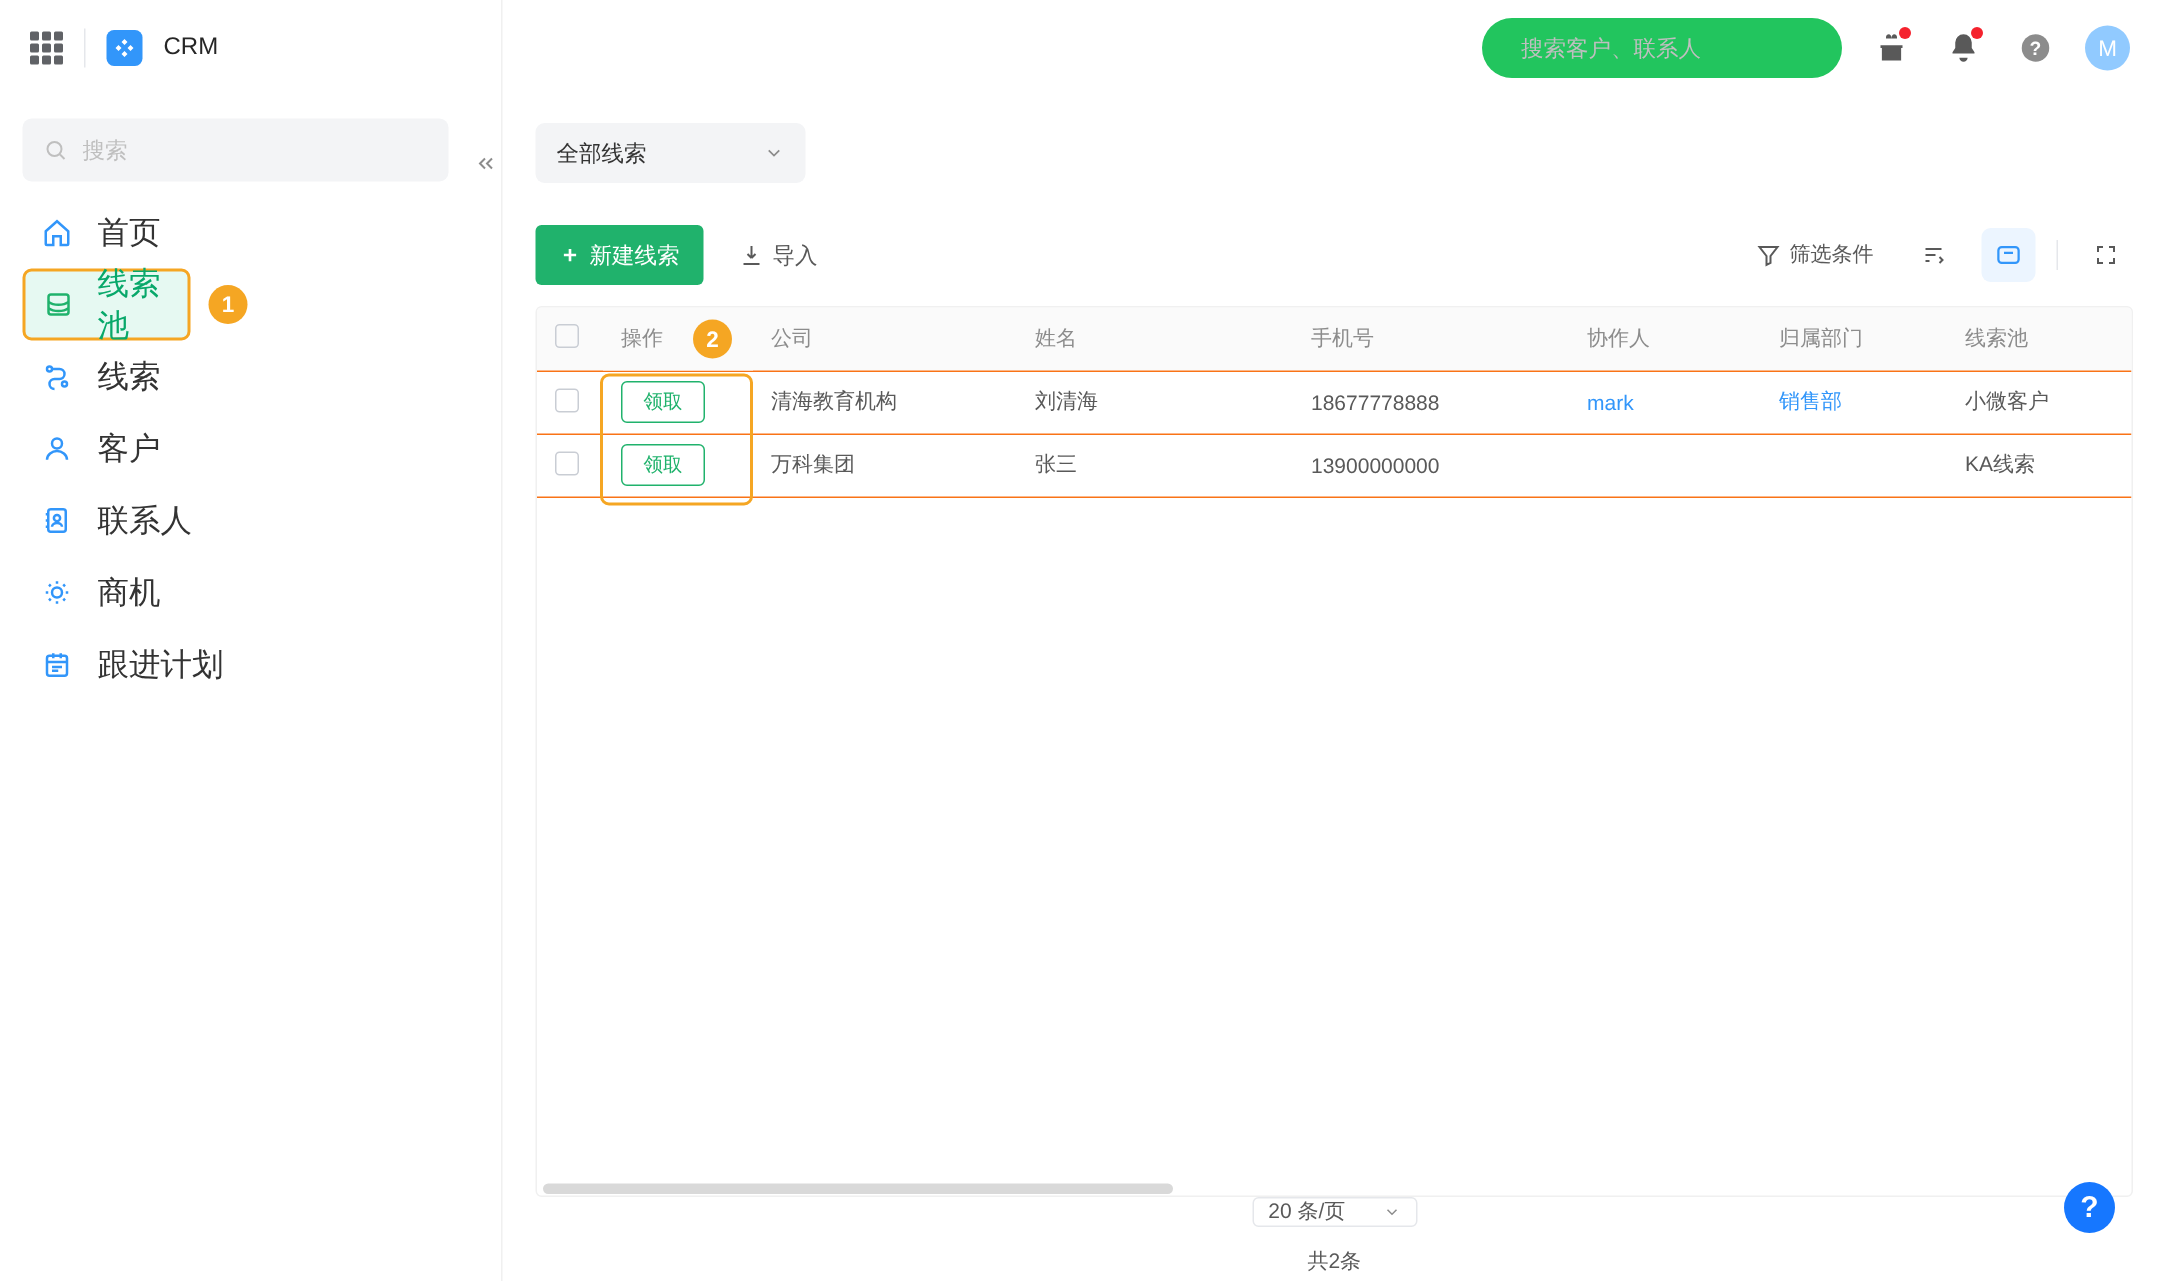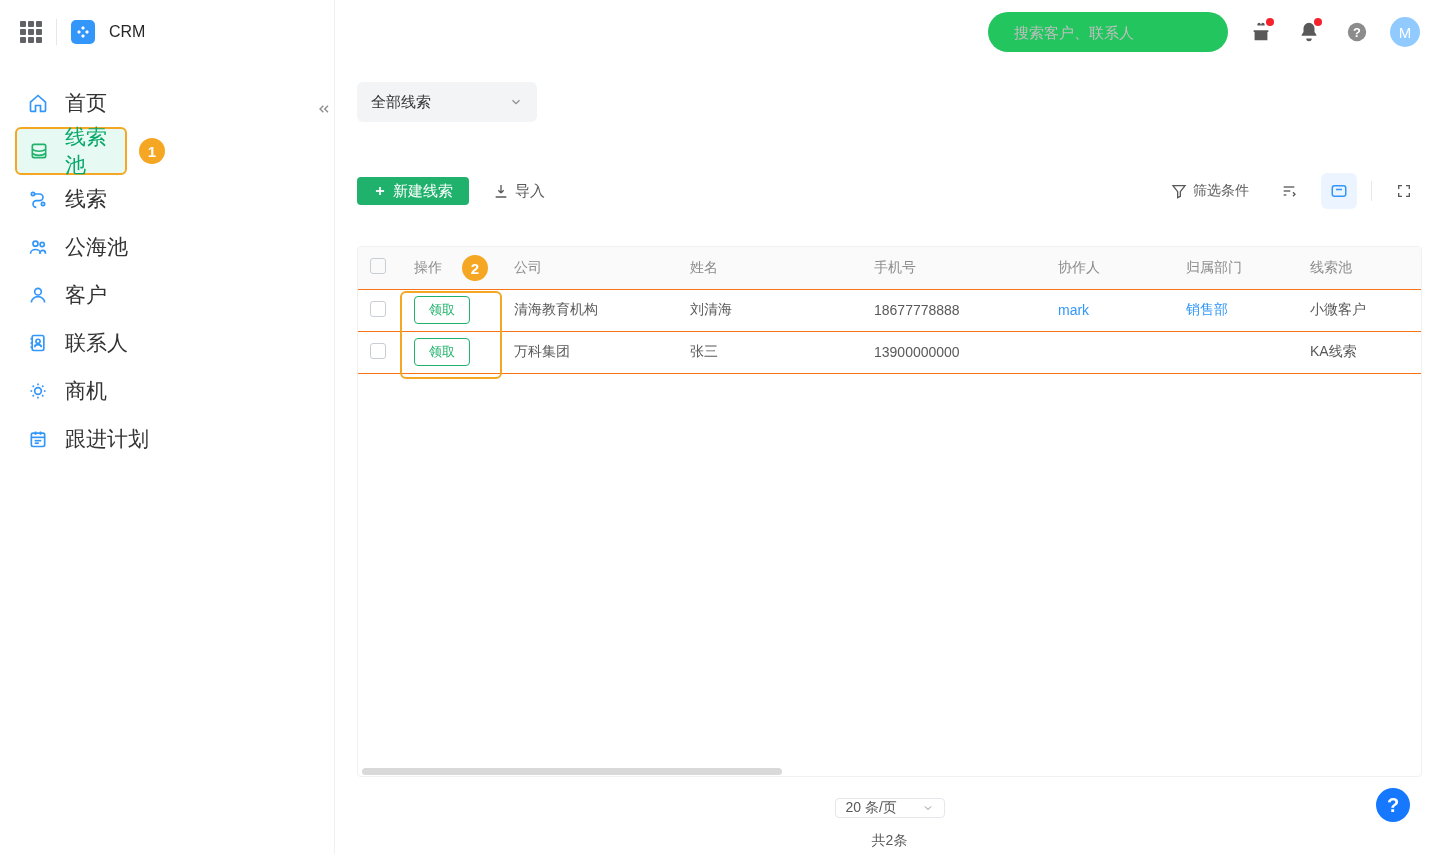--- a/index.html
+++ b/index.html
@@ -30,24 +30,24 @@
   .nav-item { height:48px; display:flex;align-items:center;gap:16px;padding:0 12px;border-radius:6px;cursor:pointer;color:#333;font-size:21px;}
   .nav-item .ic { width:22px;height:22px;display:flex;align-items:center;justify-content:center;color:#3296fa;}
   .nav-item.active { background:#e6f9f2;}
   .nav-item.active .ic { color:#20b26c;}
   .nav-item.active .lbl{ color:#08a86a; }
   .highlight-box { border:2px solid #f5a623; border-radius:6px; }
   .badge-num { width:26px;height:26px;border-radius:50%;background:#f5a623;color:#fff;display:flex;align-items:center;justify-content:center;font-weight:600;font-size:15px;margin-left:12px;}
   .collapse-handle { position:absolute; top: 33px; right: -1px; width:24px;height:24px;display:flex;align-items:center;justify-content:center;border-radius:4px;cursor:pointer;color:#8c8c8c;}
   .edge { position:absolute; left:334px; top:0; bottom:0; width:1px; background:#f0f0f0;}
   
-  .main { flex:1; display:flex; flex-direction:column; padding: 18px 18px 0 22px; position:relative;gap:21px;}
+  .main { flex:1; display:flex; flex-direction:column; padding: 18px 18px 0 22px; position:relative;}
   .filter-select { width:180px;height:40px;background:#f3f4f6;border-radius:6px;display:flex;align-items:center;justify-content:space-between;padding:0 14px;cursor:pointer;color:#333;font-size:15px;}
   .toolbar { display:flex;align-items:center;gap:18px;margin-top:28px;}
-  .btn-primary { height:28px;padding:0 16px;background:#20b26c;color:#fff;border:none;border-radius:4px;display:flex;align-items:center;gap:6px;font-size:15px;cursor:pointer;}
+  .btn-primary { height:40px;padding:0 16px;background:#20b26c;color:#fff;border:none;border-radius:4px;display:flex;align-items:center;gap:6px;font-size:15px;cursor:pointer;}
   .btn-text { height:40px;padding:0 6px;background:transparent;border:none;color:#595959;display:flex;align-items:center;gap:6px;font-size:15px;cursor:pointer;}
   .toolbar-right { margin-left:auto;display:flex;align-items:center;gap:14px;}
   .tool-icon { height:36px;min-width:36px;padding:0 8px;display:flex;align-items:center;justify-content:center;gap:6px;color:#595959;cursor:pointer;border-radius:6px;}
   .tool-icon.active { background:#ecf5ff;color:#3296fa;}
   .vdiv { width:1px;height:20px;background:#e5e7eb;}
   
   .table-wrap { margin-top:14px; border:1px solid #f0f0f0; border-radius:4px; flex:1; display:flex; flex-direction:column; min-height:0; overflow:hidden; position:relative;}
   table { width:100%; border-collapse:collapse; table-layout:fixed;}
   th, td { text-align:left; padding:0 12px; height:42px; border-bottom:1px solid #f97316; font-weight:normal; font-size:14px; color:#595959; white-space:nowrap; overflow:hidden; text-overflow:ellipsis;}
   thead th { background:#fafafa; color:#8c8c8c;}
@@ -119,20 +119,27 @@
         </svg>
     </div>
     <div class="avatar">M</div>
   </div>
 </div>
 
 <div class="body">
   <div class="edge"></div>
 
   <aside class="sidebar">
+    <div class="side-search">
+      <svg width="16" height="16" viewBox="0 0 24 24" fill="none" stroke="#bfbfbf" stroke-width="2">
+          <circle cx="11" cy="11" r="7"></circle>
+          <line x1="21" y1="21" x2="16.5" y2="16.5"></line>
+        </svg>
+      <input placeholder="搜索" style="">
+    </div>
     <div class="collapse-handle">
       <svg width="16" height="16" viewBox="0 0 24 24" fill="none" stroke="currentColor" stroke-width="2">
           <polyline points="11 17 6 12 11 7"></polyline>
           <polyline points="18 17 13 12 18 7"></polyline>
         </svg>
     </div>
     <nav class="nav" id="nav">
         <div style="display: flex; align-items: center; width: 150px;">
           <div class="nav-item" style="flex: 1 1 0%;">
             <span class="ic">
@@ -158,32 +165,20 @@
         <div style="display: flex; align-items: center; width: 150px;">
           <div class="nav-item" style="flex: 1 1 0%;">
             <span class="ic">
               <svg width="20" height="20" viewBox="0 0 24 24" fill="none" stroke="currentColor" stroke-width="2">
                 <circle cx="6" cy="6" r="2"></circle>
                 <circle cx="18" cy="18" r="2"></circle>
                 <path d="M8 6h6a4 4 0 0 1 0 8h-4a4 4 0 0 0 0 8"></path>
               </svg>
             </span>
             <span class="lbl">线索</span>
-          </div>
-        </div>
-        <div style="display: flex; align-items: center; width: 150px;">
-          <div class="nav-item" style="flex: 1 1 0%;">
-            <span class="ic">
-              <svg width="20" height="20" viewBox="0 0 24 24" fill="none" stroke="currentColor" stroke-width="2">
-                <circle cx="9" cy="8" r="3"></circle>
-                <circle cx="17" cy="9" r="2.5"></circle>
-                <path d="M3 20c0-3 3-5 6-5s6 2 6 5M14 20c0-2 2-4 4-4s3 2 3 4"></path>
-              </svg>
-            </span>
-            <span class="lbl">公海池</span>
           </div>
         </div>
         <div style="display: flex; align-items: center; width: 150px;">
           <div class="nav-item" style="flex: 1 1 0%;">
             <span class="ic">
               <svg width="20" height="20" viewBox="0 0 24 24" fill="none" stroke="currentColor" stroke-width="2">
                 <circle cx="12" cy="8" r="4"></circle>
                 <path d="M4 21c0-4 4-7 8-7s8 3 8 7"></path>
               </svg>
             </span>

